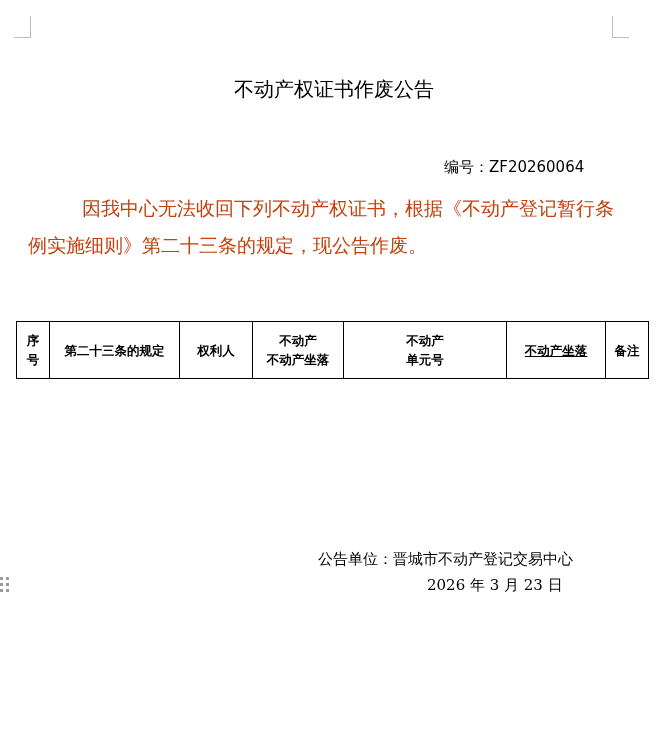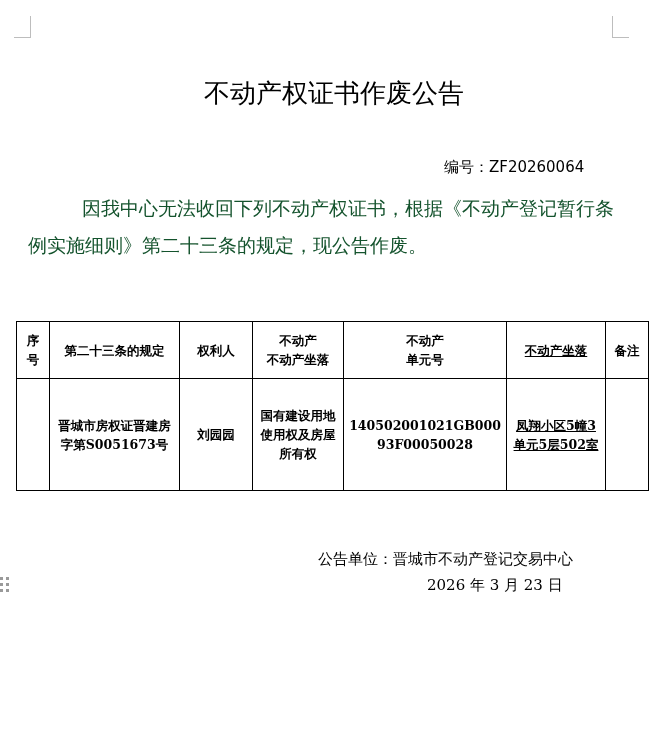--- a/index.html
+++ b/index.html
@@ -5,29 +5,29 @@
     html, body { margin: 0; padding: 0; }
     body {
       width: 668px; height: 741px; background: #ffffff; position: relative; overflow: hidden;
       font-family: "DejaVu Serif", "Liberation Serif", serif; color: #000;
     }
     .corner { position: absolute; border-color: #bdbdbd; border-style: solid; width: 16px; height: 21px; }
     .corner.tl { left: 14px; top: 16px; border-width: 0 1px 1px 0; }
     .corner.tr { left: 612px; top: 16px; border-width: 0 0 1px 1px; }
     .title {
       position: absolute; left: 0; width: 668px; top: 76px; text-align: center;
-      font-size: 26px; font-weight: normal; letter-spacing: 0px;
+      font-size: 20px; font-weight: normal; letter-spacing: 0px;
     }
     .serial {
       position: absolute; left: 444px; top: 158px; font-size: 15px;
       font-family: "DejaVu Sans", "Liberation Sans", sans-serif;
     }
     .para {
       position: absolute; left: 28px; width: 600px; top: 190px; font-size: 19px; line-height: 37px;
-      text-indent: 54px; font-family: "DejaVu Sans", "Liberation Sans", sans-serif; color: #14532d;
+      text-indent: 54px; font-family: "DejaVu Sans", "Liberation Sans", sans-serif; color: #c2410c;
     }
     table.notice {
       position: absolute; left: 16px; top: 321px; border-collapse: collapse;
       font-family: "DejaVu Serif", "Liberation Serif", serif; font-size: 12.5px; font-weight: bold;
     }
     table.notice td, table.notice th {
       border: 1px solid #000; padding: 0 4px; text-align: center; vertical-align: middle; font-weight: bold;
       line-height: 19px;
     }
     table.notice th { height: 56px; }
@@ -63,29 +63,20 @@
   <tbody>
       <tr>
     <th class="c0"><span>序</span><br><span>号</span></th>
     <th class="c1">第二十三条的规定</th>
     <th class="c2">权利人</th>
     <th class="c3"><span>不动产</span><br><span>不动产坐落</span></th>
     <th class="c4"><span>不动产</span><br><span>单元号</span></th>
     <th class="c5">不动产坐落</th>
     <th class="c6">备注</th>
   </tr>
-  <tr>
-    <td class="c0"></td>
-    <td class="c1">晋城市房权证晋建房字第S0051673号</td>
-    <td class="c2 left">刘园园</td>
-    <td class="c3">国有建设用地使用权及房屋所有权</td>
-    <td class="c4" style="word-break: break-all;">140502001021GB00093F00050028</td>
-    <td class="c5 left">凤翔小区5幢3单元5层502室</td>
-    <td class="c6"></td>
-  </tr>
 </tbody>
   </table>
 
 <div class="issuer">公告单位：晋城市不动产登记交易中心</div>
 <div class="handle">
   <span></span>
     <span></span>
     <span></span>
     <span></span>
     <span></span>

